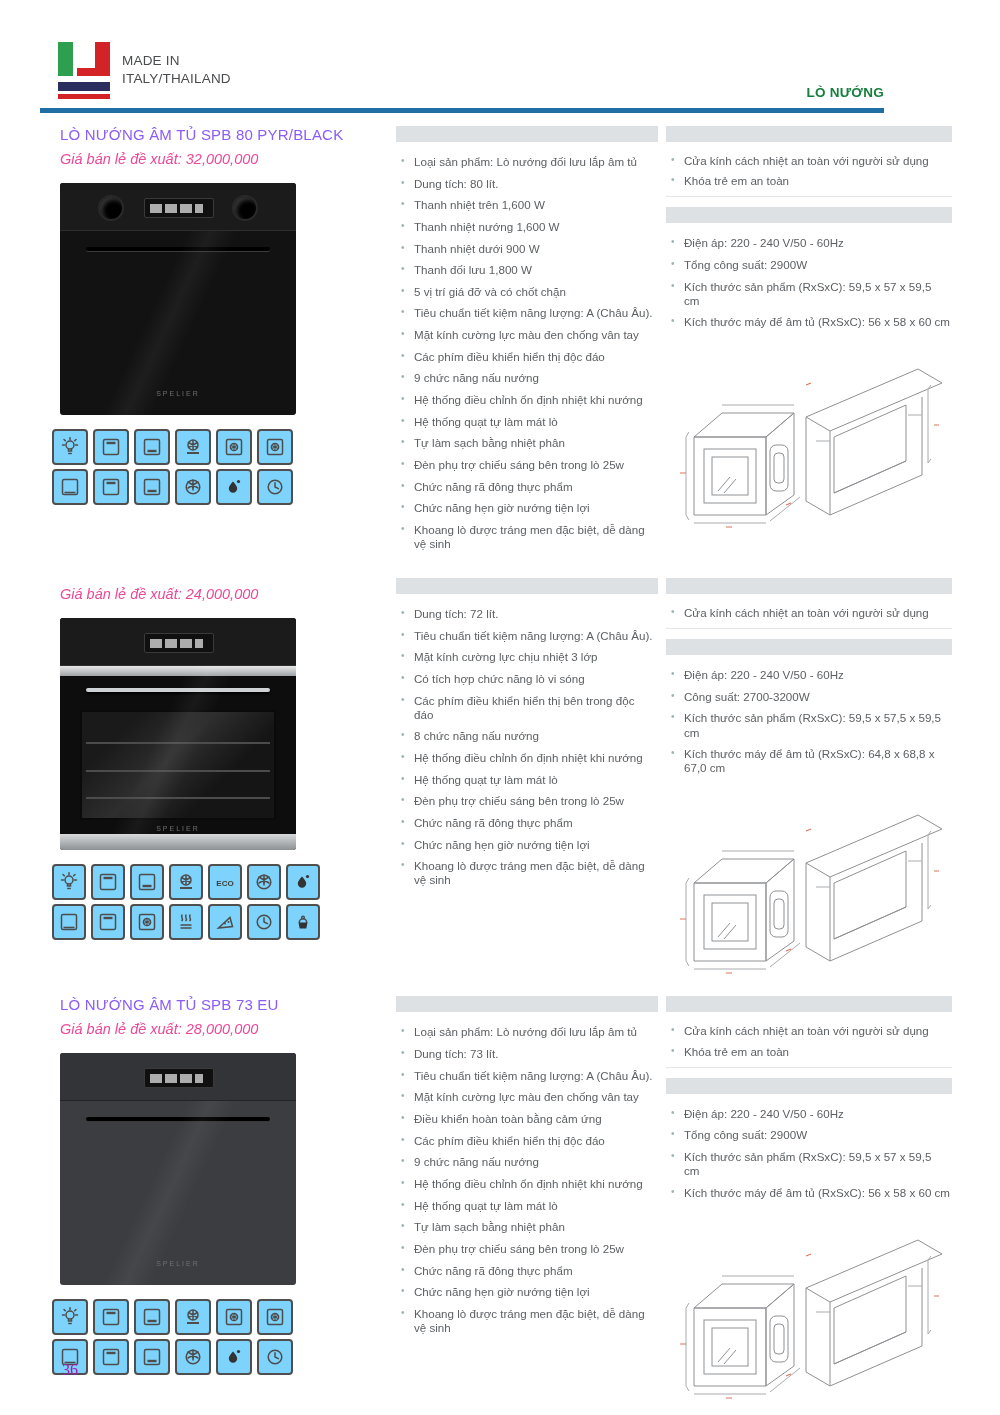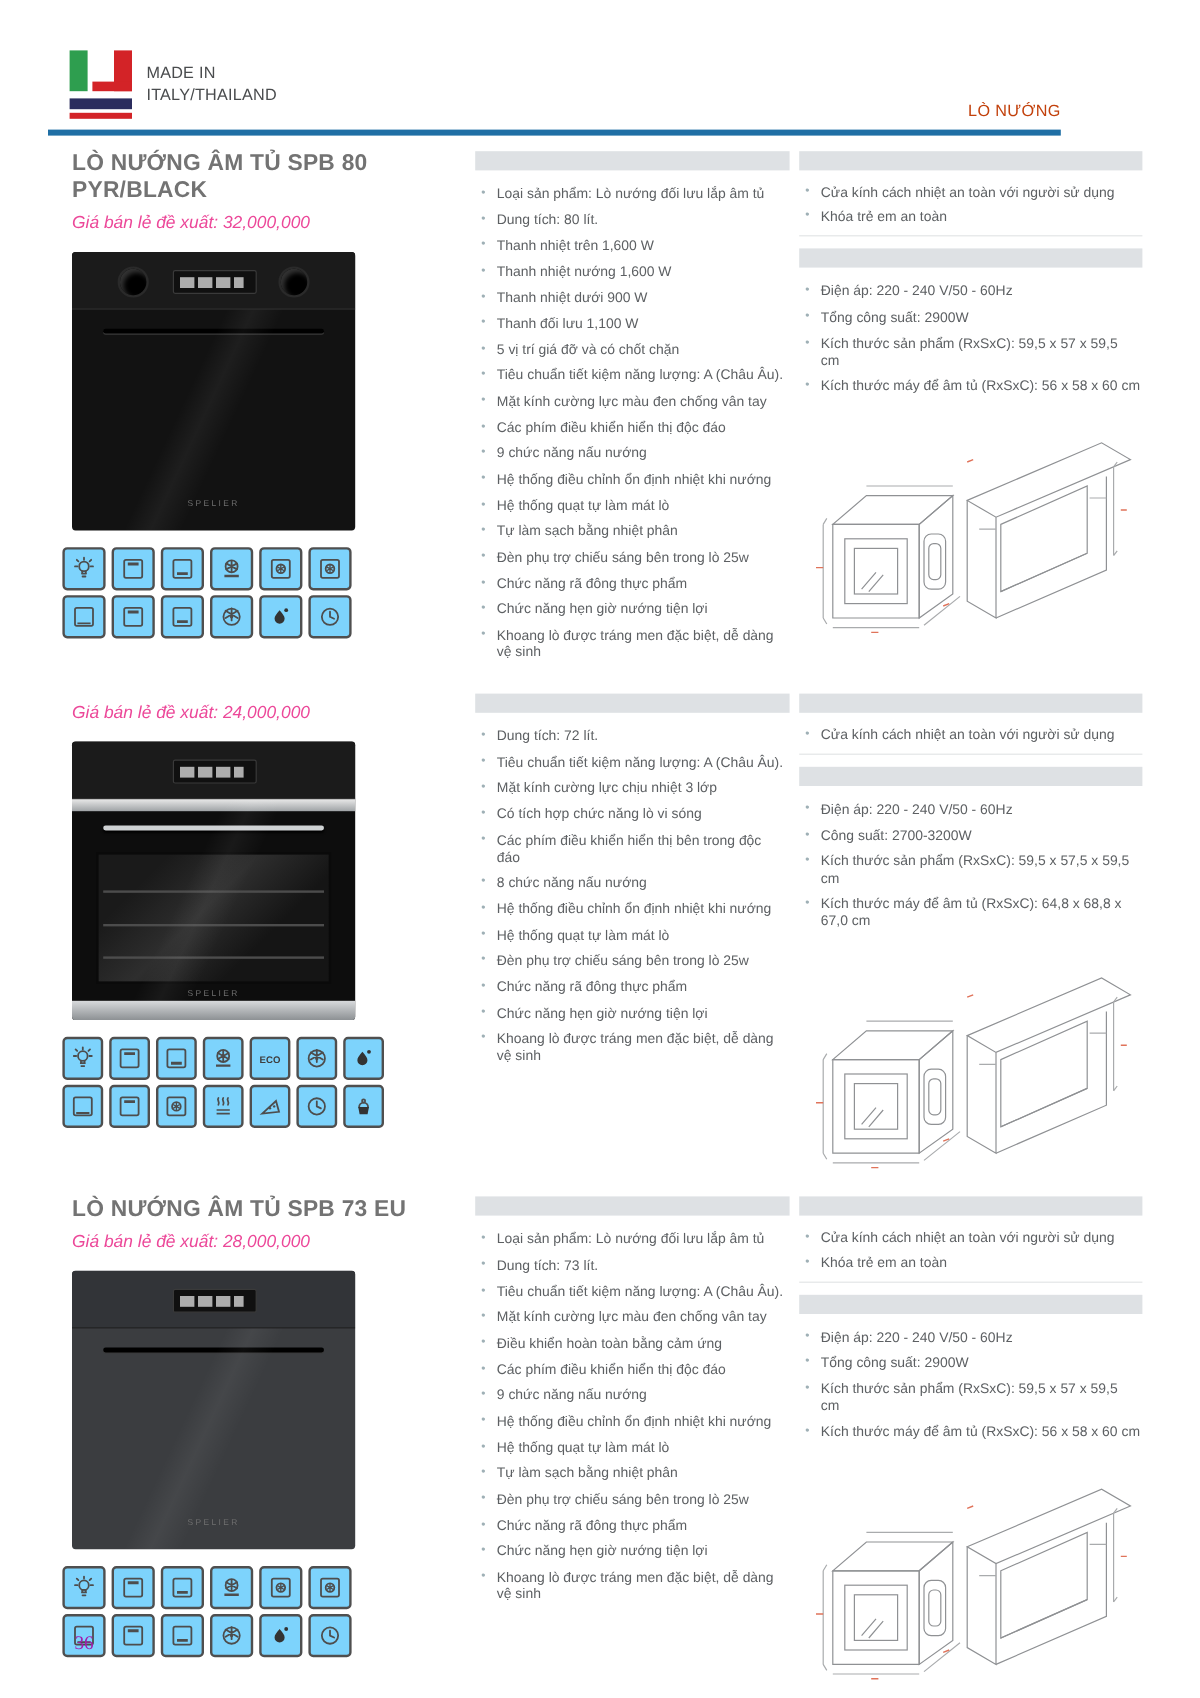--- a/index.html
+++ b/index.html
@@ -9,28 +9,28 @@
 
   
   .hdr { position:relative; height:62px; }
   .flag { position:absolute; left:18px; top:2px; width:52px; height:56px; }
   .flag .bar-green { position:absolute; left:0; top:0; width:15px; height:34px; background:#2e9e4f; }
   .flag .bar-red   { position:absolute; right:0; top:0; width:15px; height:34px; background:#d32327; }
   .flag .bar-foot  { position:absolute; right:0; top:26px; width:33px; height:8px; background:#d32327; }
   .flag .th-navy { position:absolute; left:0; top:40px; width:52px; height:9px; background:#2b2d5e; }
   .flag .th-red  { position:absolute; left:0; top:52px; width:52px; height:5px; background:#d32327; }
   .madein { position:absolute; left:82px; top:12px; color:#4a4c4e; font-size:13.5px; line-height:1.35; letter-spacing:.2px; }
-  .cat { position:absolute; right:0; bottom:2px; color:#c2410c; font-weight:normal; font-size:13.5px; letter-spacing:.3px; }
+  .cat { position:absolute; right:0; bottom:2px; color:#15803d; font-weight:bold; font-size:13.5px; letter-spacing:.3px; }
   .blue-rule { height:5px; background:#1f6fa5; margin-top:6px; }
 
   
   .section { display:grid; grid-template-columns:348px 262px 1fr; column-gap:8px; padding-top:13px; }
   .sec-1 { min-height:452px; } .sec-2 { min-height:407px; } .sec-3 { min-height:368px; }
 
-  .p-title { color:#737373; font-weight:bold; font-size:19px; padding-left:20px; letter-spacing:.2px; }
+  .p-title { color:#8b5cf6; font-weight:normal; font-size:15px; padding-left:20px; letter-spacing:.2px; }
   .p-price { color:#ec4899; font-style:italic; font-size:14.5px; padding-left:20px; margin-top:8px; }
 
   .img-wrap { padding-left:20px; margin-top:16px; }
   .oven { width:236px; height:232px; position:relative; border-radius:3px; overflow:hidden; }
   .oven.black { background:#121212; }
   .oven.steel { background:#0d0d0d; }
   .oven.gray  { background:#3b3d40; }
   .oven .ctrl { position:absolute; left:0; top:0; right:0; height:48px; background:#1b1b1b; border-bottom:1px solid #2e2e2e; }
   .oven.gray .ctrl { background:#323438; border-bottom:1px solid #232323; }
   .knob { position:absolute; top:14px; width:22px; height:22px; border-radius:50%; background:#000;
@@ -204,21 +204,21 @@
     </div>
 
     <div>
       <div class="cell-hd"></div>
       <ul class="blist">
             <li>Loại sản phẩm: Lò nướng đối lưu lắp âm tủ</li>
             <li>Dung tích: 80 lít.</li>
             <li>Thanh nhiệt trên 1,600 W</li>
             <li>Thanh nhiệt nướng 1,600 W</li>
             <li>Thanh nhiệt dưới 900 W</li>
-            <li>Thanh đối lưu 1,100 W</li>
+            <li>Thanh đối lưu 1,800 W</li>
             <li>5 vị trí giá đỡ và có chốt chặn</li>
             <li>Tiêu chuẩn tiết kiệm năng lượng: A (Châu Âu).</li>
             <li>Mặt kính cường lực màu đen chống vân tay</li>
             <li>Các phím điều khiển hiển thị độc đáo</li>
             <li>9 chức năng nấu nướng</li>
             <li>Hệ thống điều chỉnh ổn định nhiệt khi nướng</li>
             <li>Hệ thống quạt tự làm mát lò</li>
             <li>Tự làm sạch bằng nhiệt phân</li>
             <li>Đèn phụ trợ chiếu sáng bên trong lò 25w</li>
             <li>Chức năng rã đông thực phẩm</li>

